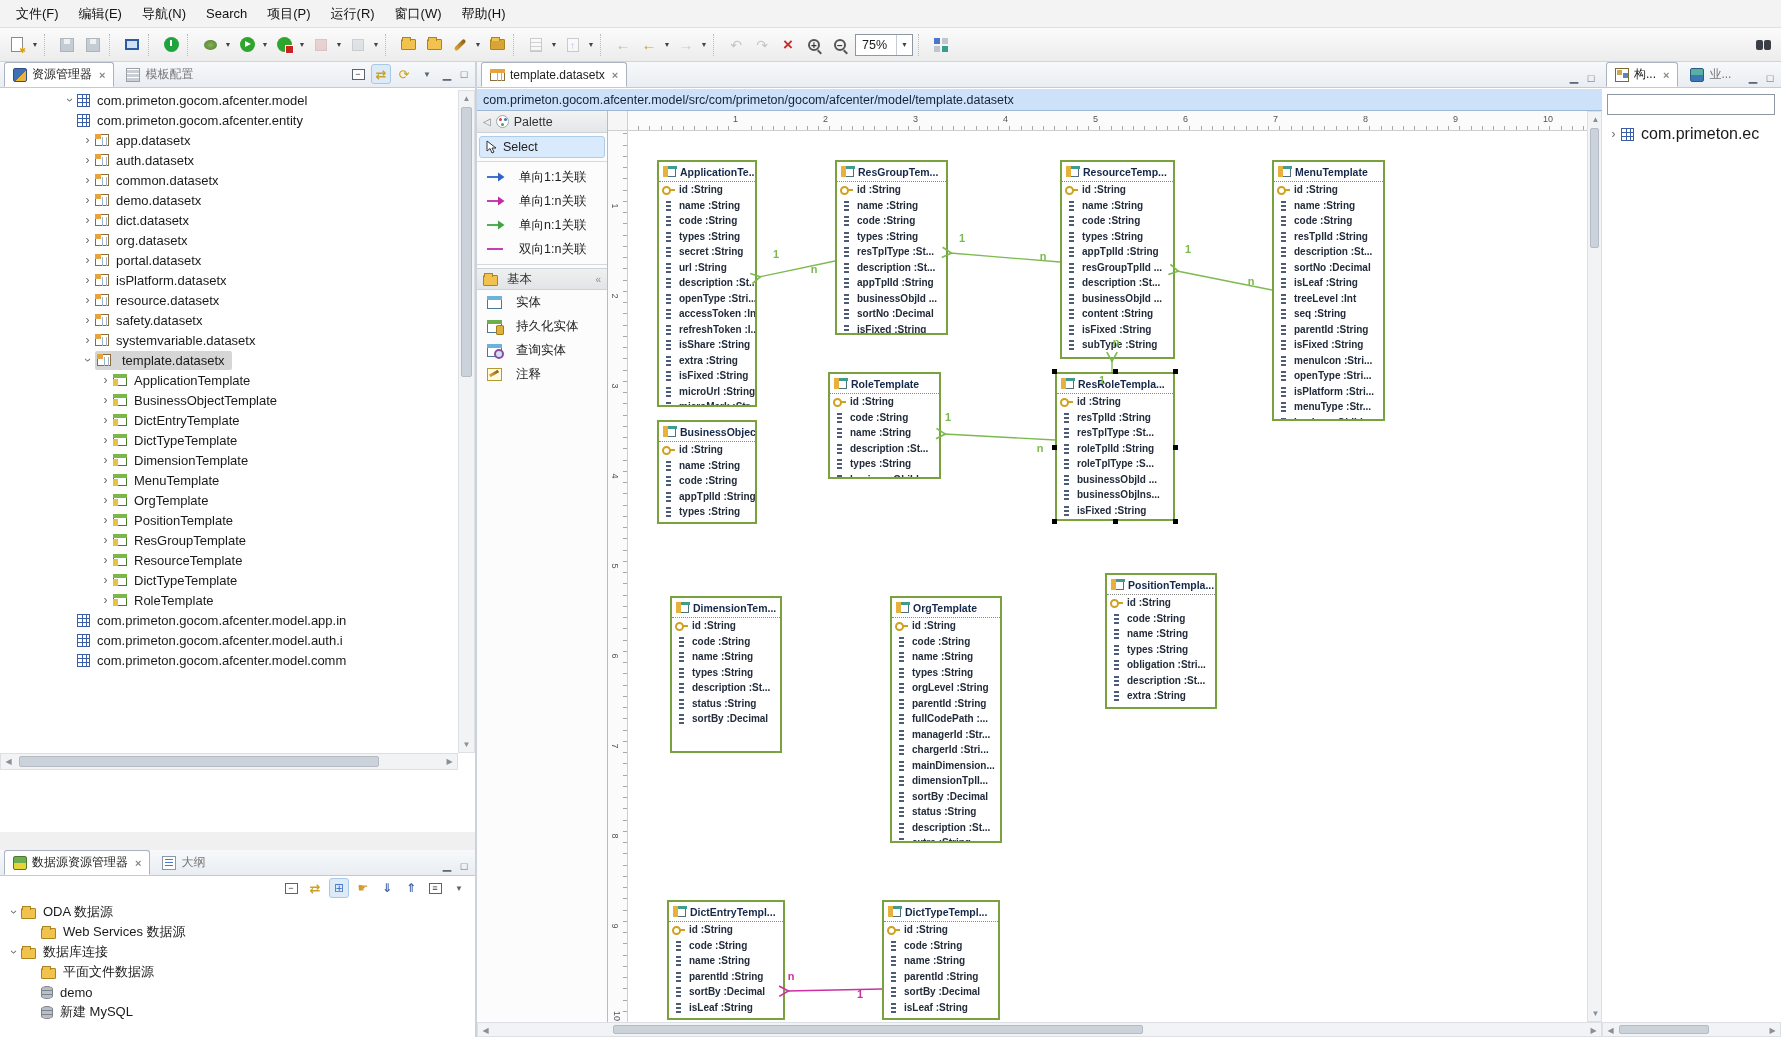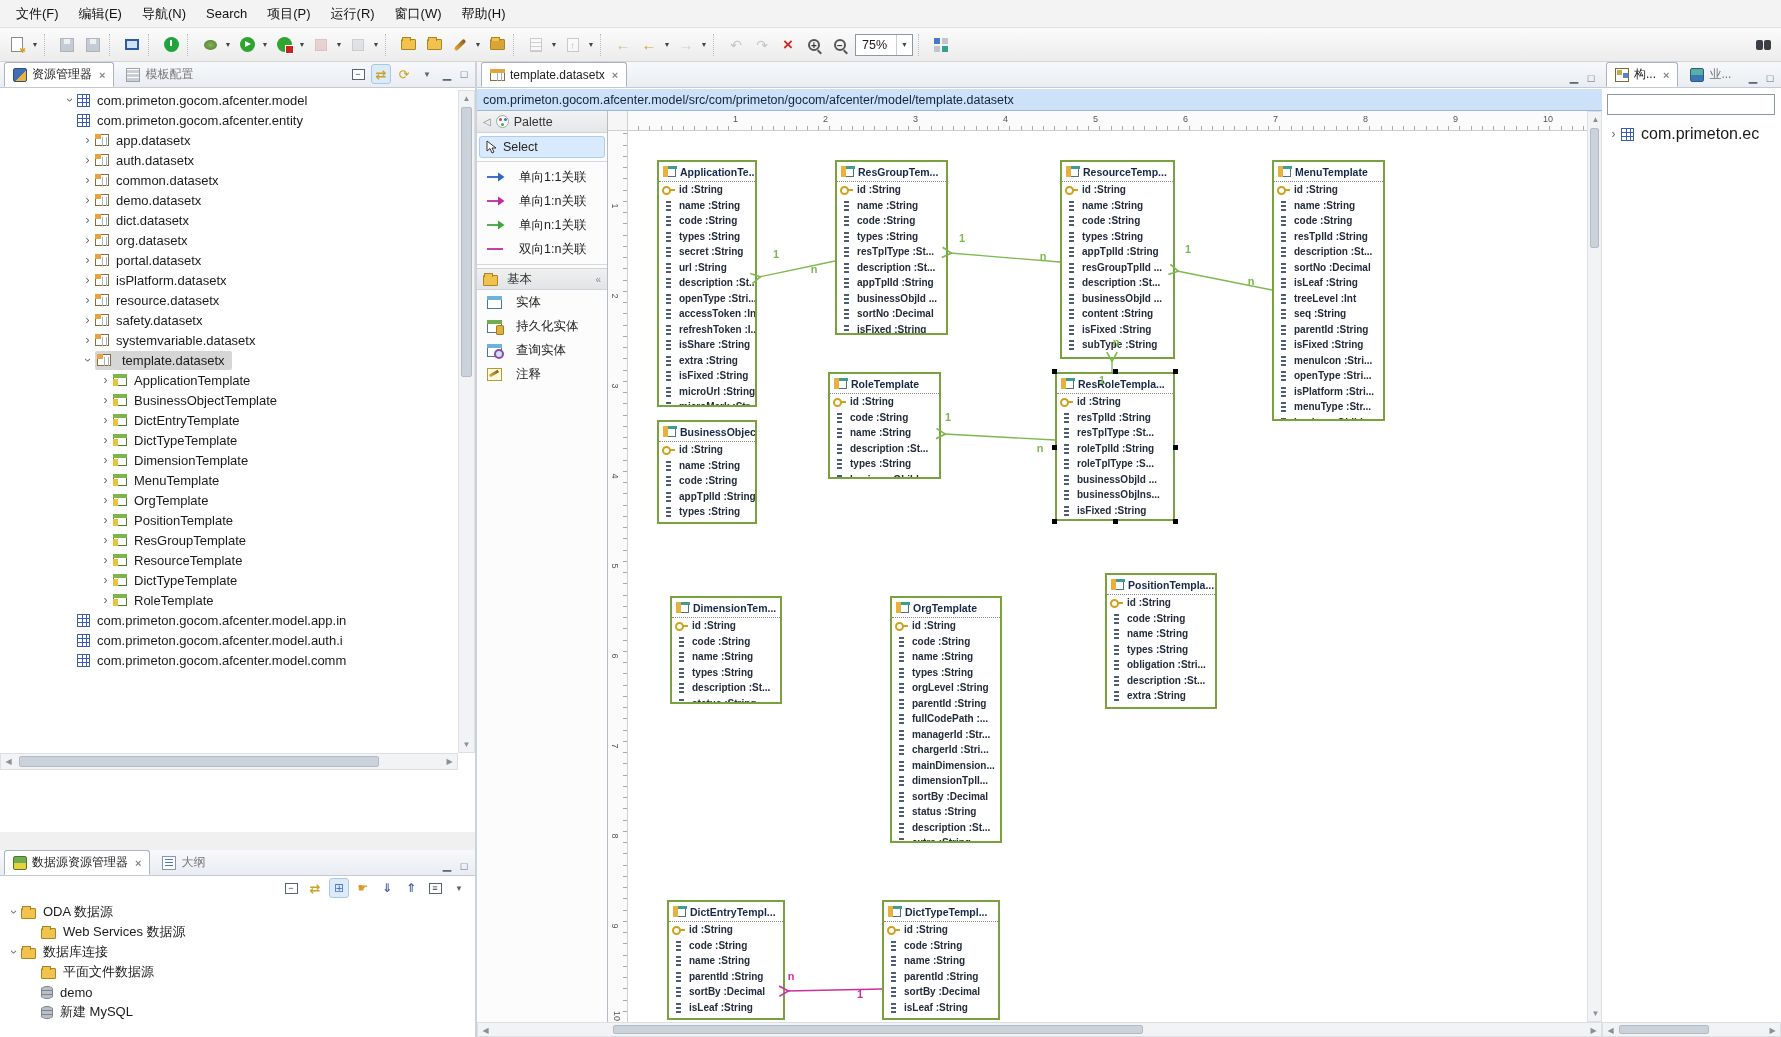--- a/index.html
+++ b/index.html
@@ -1041,21 +1041,21 @@
               <span class="dotic"></span>
               <span>menuType :Str...</span>
             </div>
             <div class="erow">
               <span class="dotic"></span>
               <span>businessObjId</span>
             </div>
           </div>
         </div>
         <div class="entwrap" style="left: 42px; top: 465px;">
-          <div class="entity" style="width: 112px; height: 108px;">
+          <div class="entity" style="width: 112px; height: 157px;">
             <div class="ehdr">
               <span class="eicon"></span>
               <span>DimensionTem...</span>
             </div>
             <div class="erow">
               <span class="keyic"></span>
               <span>id :String</span>
             </div>
             <div class="erow">
               <span class="dotic"></span>

